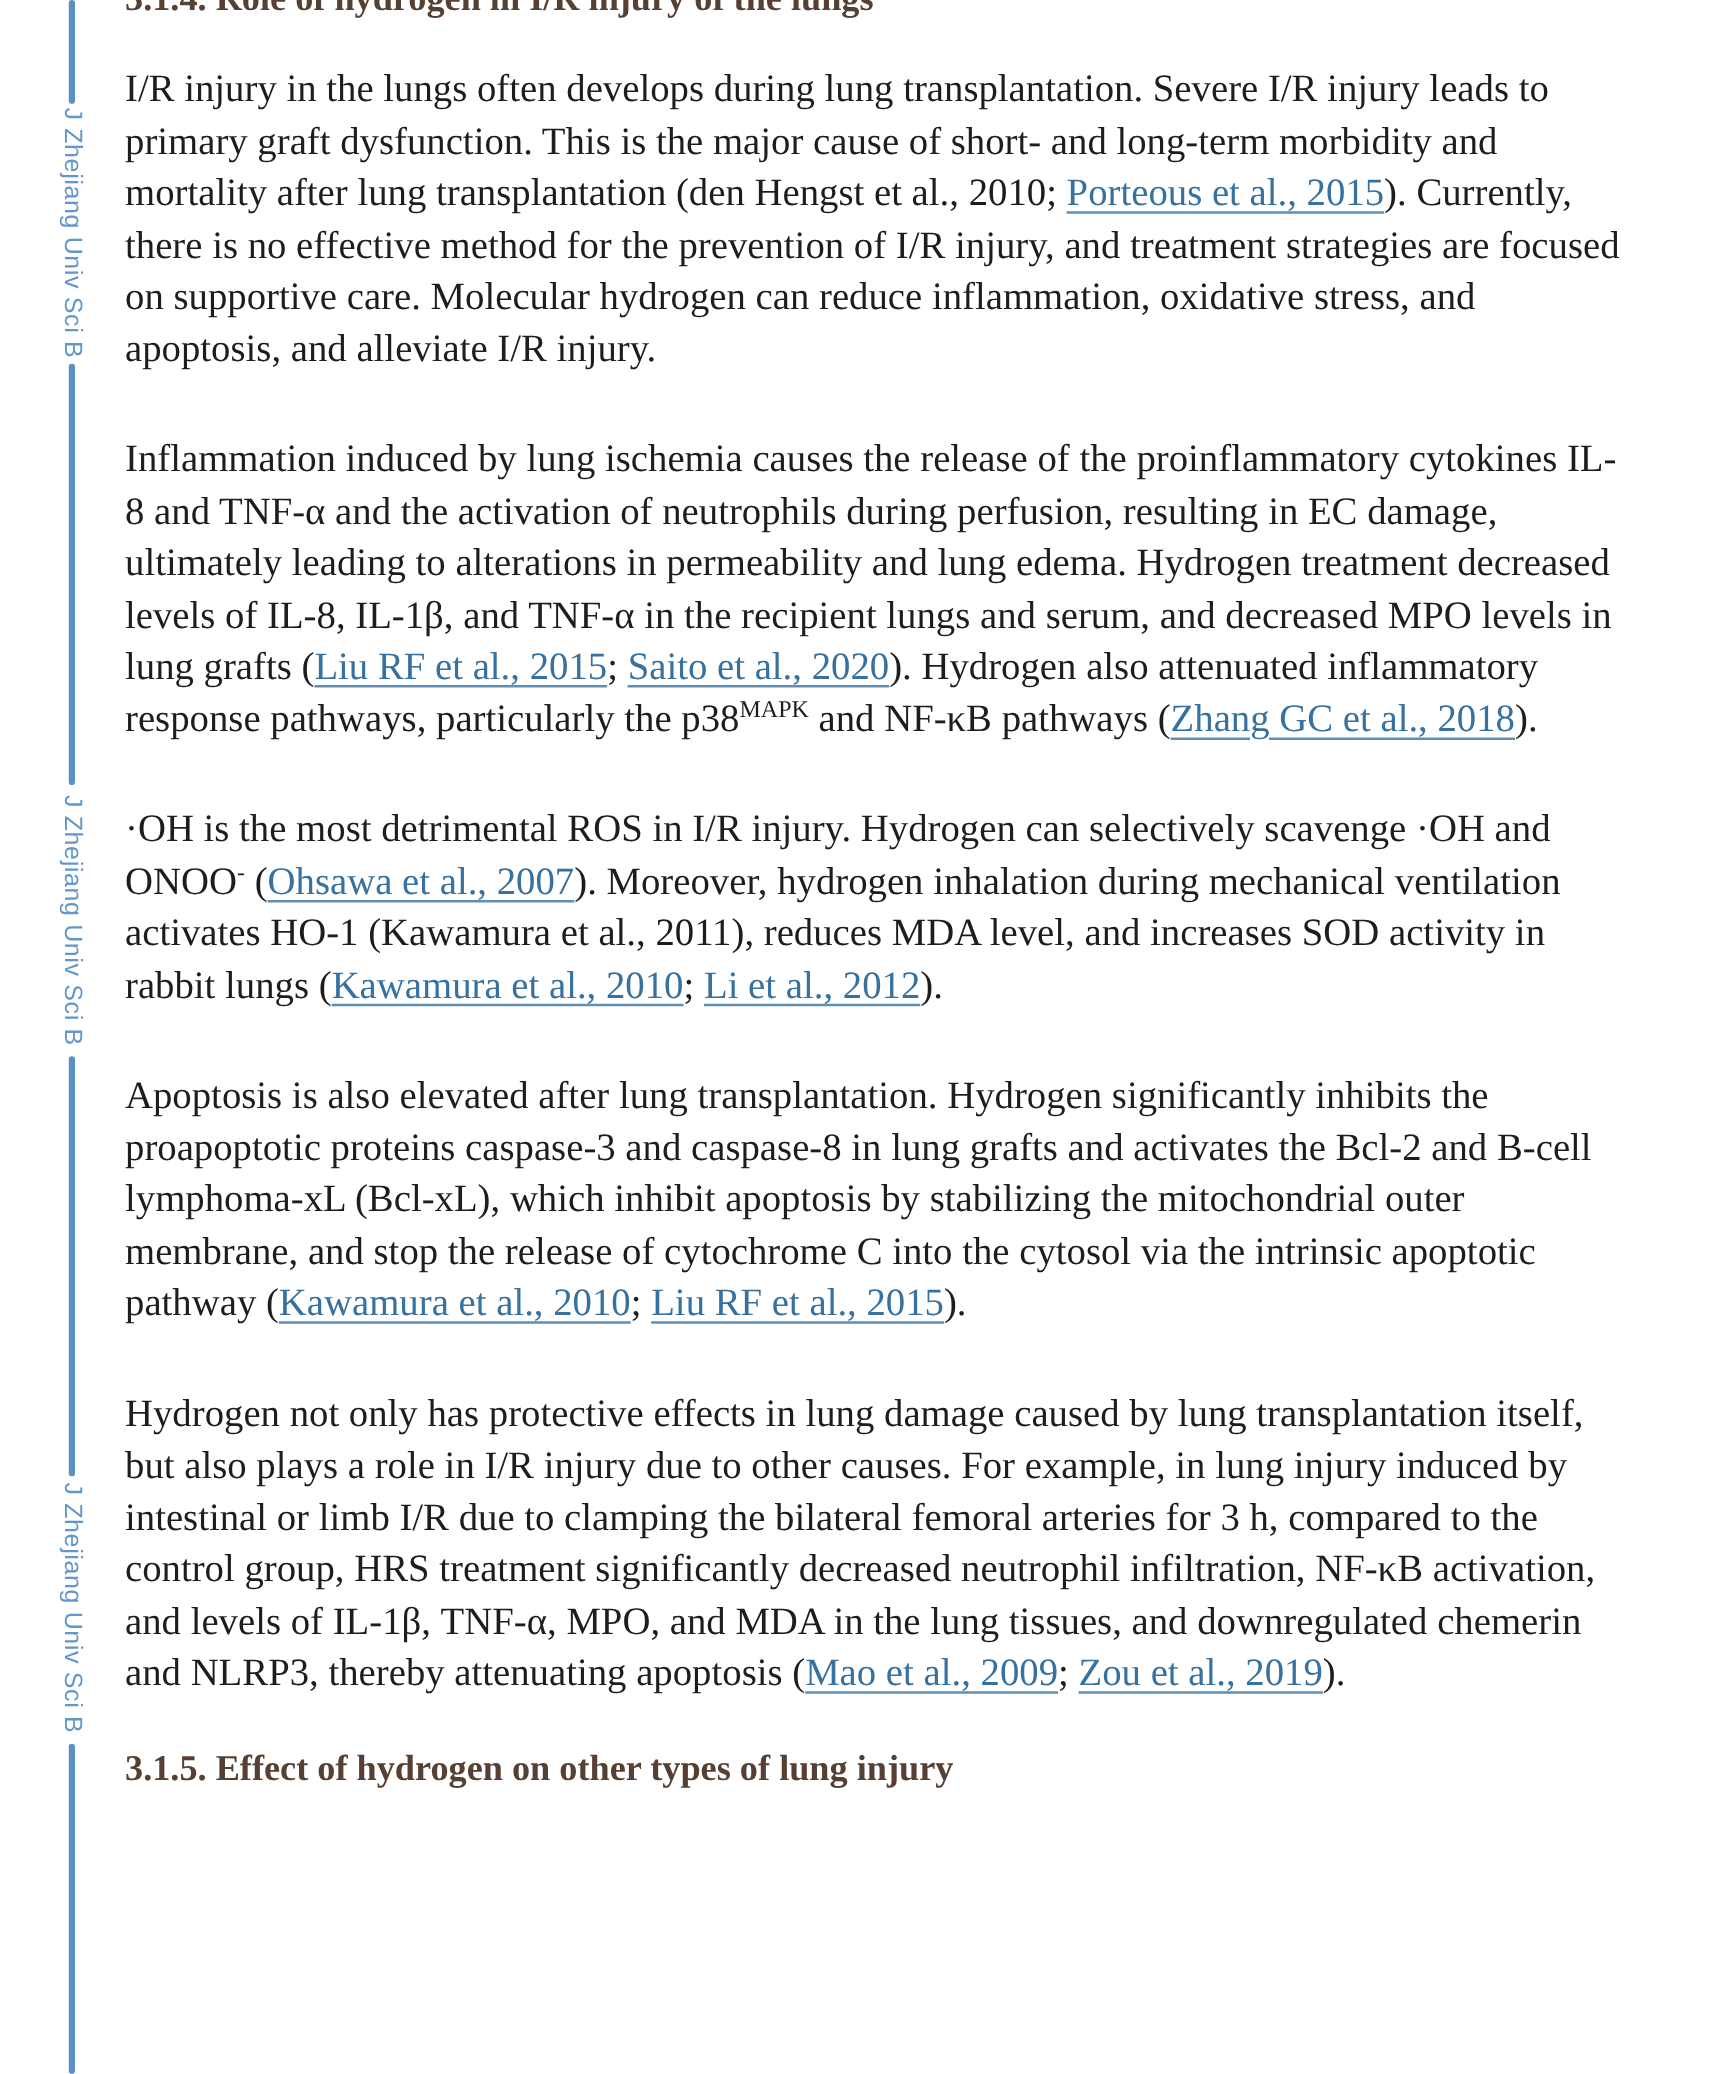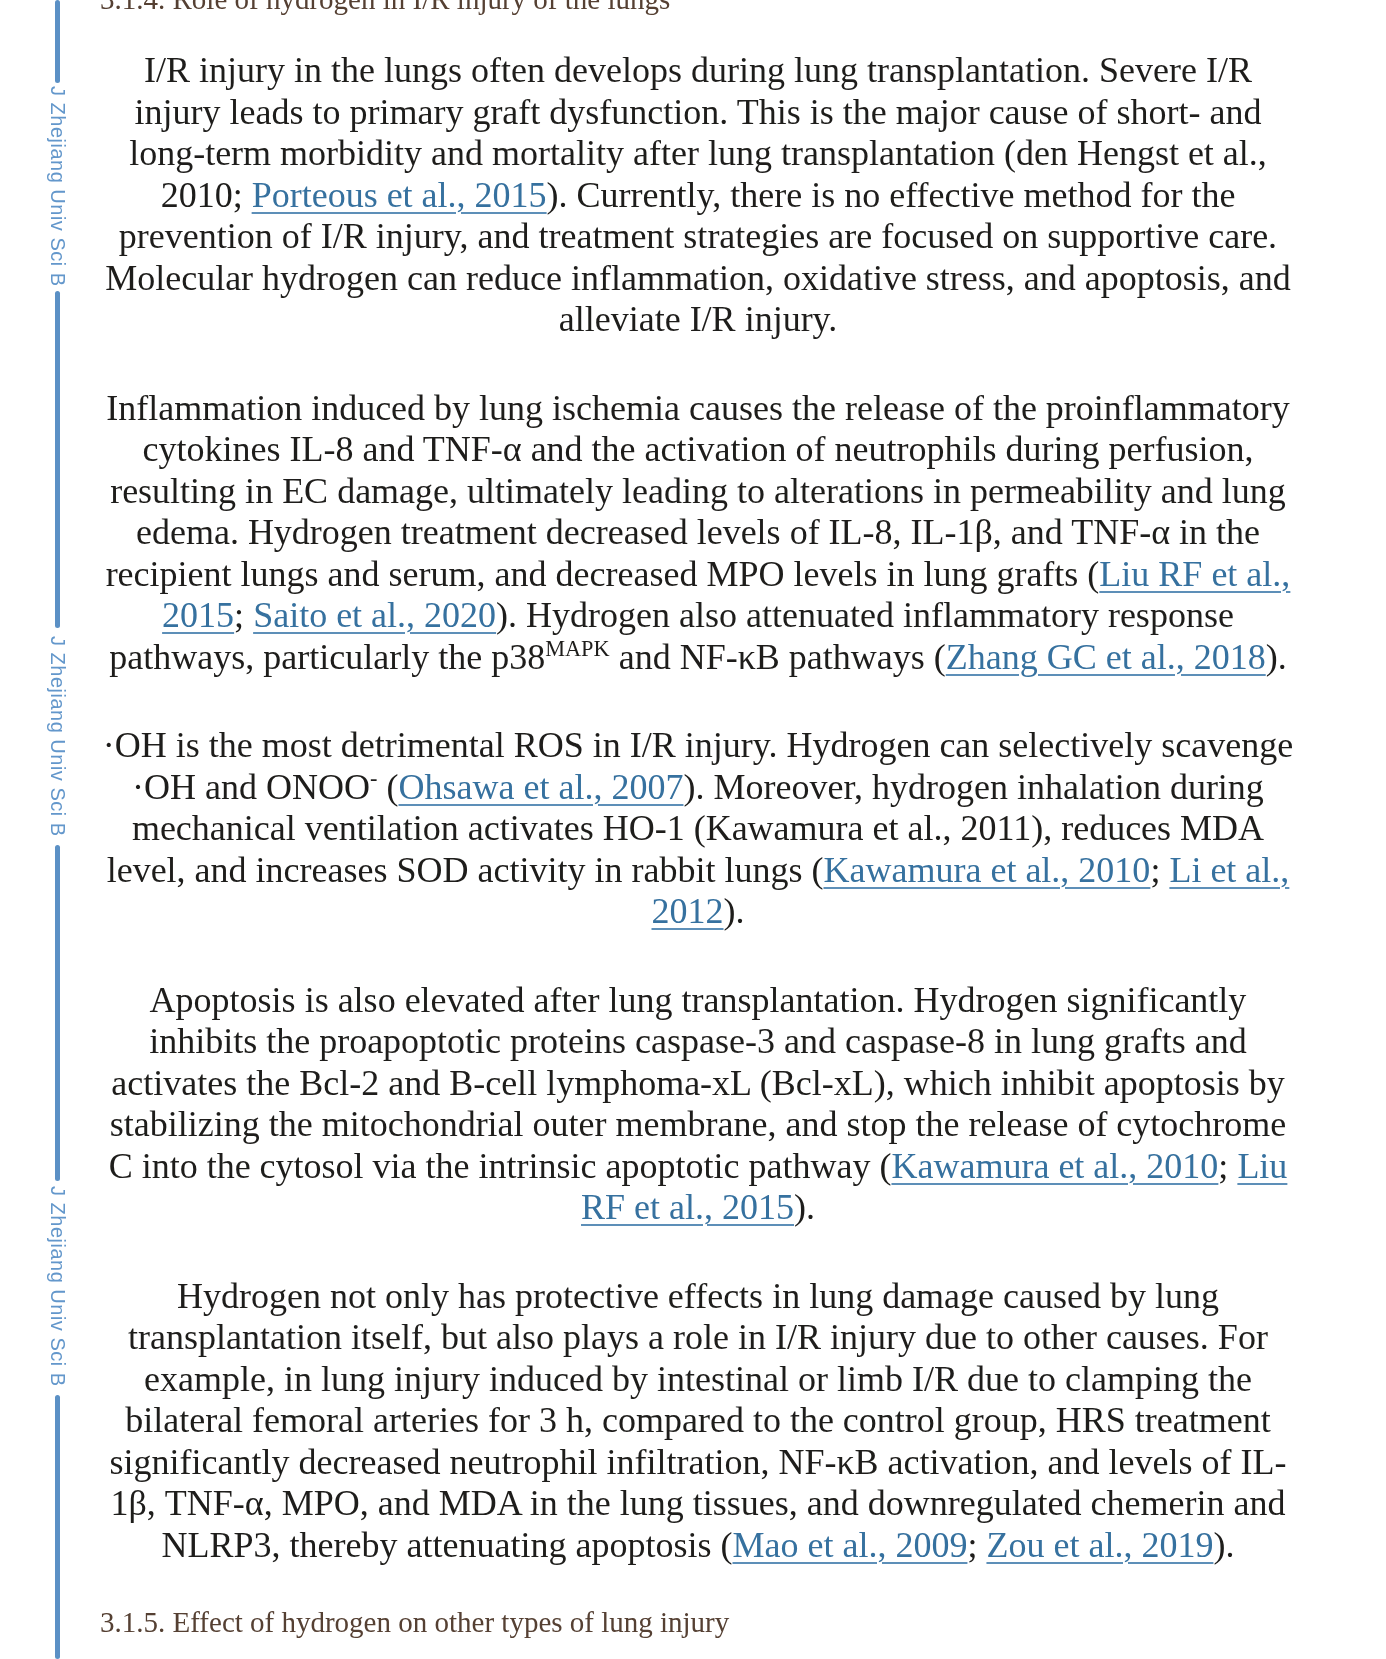--- a/index.html
+++ b/index.html
@@ -39,29 +39,29 @@
   .label-1{top:86px;}
   .label-2{top:636px;}
   .label-3{top:1186px;}
 
   
   .article{
     position:absolute;left:100px;top:0;width:1196px;
     color:var(--body-text);
   }
   .section-heading{
-    font-size:29px;line-height:38px;font-weight:400;
+    font-size:29px;line-height:38px;font-weight:700;
     color:var(--heading-brown);
   }
   .heading-top{margin:-20px 0 32px 0;}
   .heading-bottom{margin:-10px 0 0 0;}
   .article p{
     margin:0 0 47px 0;
-    font-size:36px;line-height:41.5px;
-    text-align:center;
+    font-size:31px;line-height:41.5px;
+    text-align:left;
   }
   .article a.ref{
     color:var(--link-blue);
     text-decoration:underline;
     text-decoration-thickness:2px;
     text-decoration-color:var(--link-underline);
     text-underline-offset:5px;
   }
   .article sup{
     font-size:0.62em;line-height:0;vertical-align:super;

